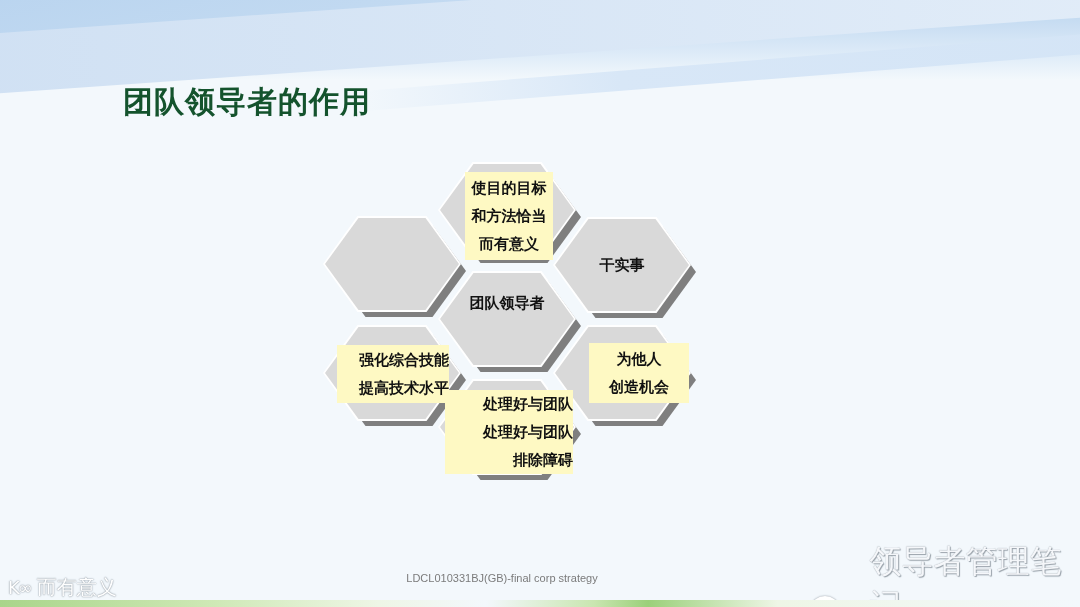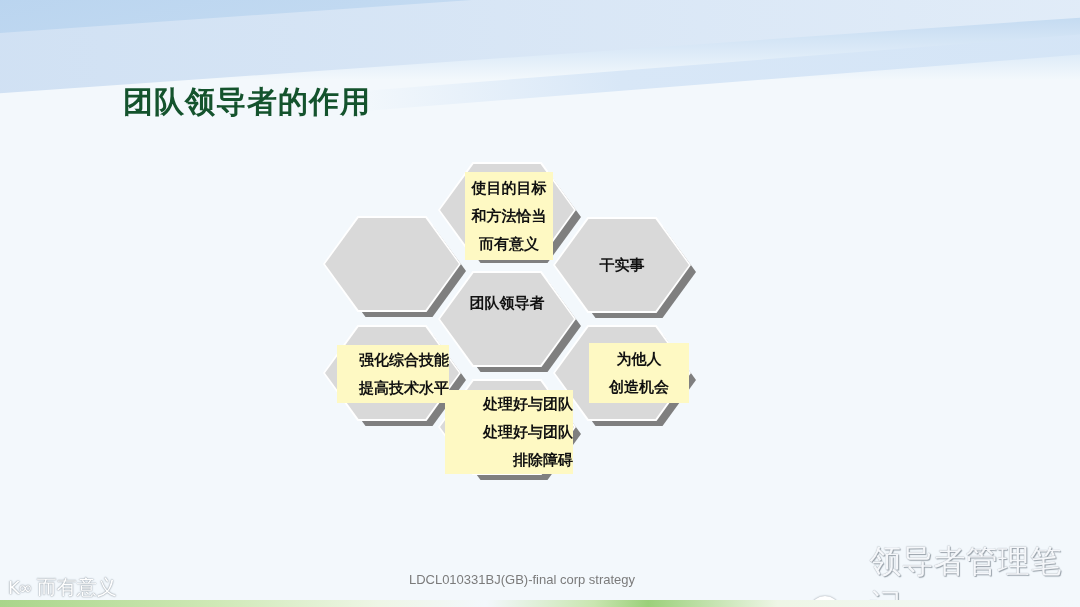--- a/index.html
+++ b/index.html
@@ -29,21 +29,21 @@
   .hex-text {
     position: absolute; left: 0; top: 0; width: 134px; height: 92px;
     display: flex; flex-direction: column; align-items: center; justify-content: center;
     font-size: 15px; font-weight: bold; color: #111; line-height: 28px; text-align: center;
   }
   .label-box {
     position: absolute; background: #fef9c3;
     display: flex; flex-direction: column; align-items: center; justify-content: center;
     font-size: 15px; font-weight: bold; color: #111; line-height: 28px; text-align: center;
   }
-  .footer-doc { position: absolute; left: 0; width: 1004px; top: 572px; text-align: center; font-size: 13px; color: #7b7b7b; font-family: "Liberation Sans", sans-serif; padding-left: 20px; }
+  .footer-doc { position: absolute; left: 0; width: 1004px; top: 572px; text-align: center; font-size: 11px; color: #7b7b7b; font-family: "Liberation Sans", sans-serif; }
   .brand-left { position: absolute; left: 8px; top: 574px; font-size: 20px; color: #ffffff; text-shadow: 0 0 2px #9aa4ad, 0 0 1px #7d8790; display: flex; align-items: center; gap: 6px; }
   .brand-left .logo { font-size: 18px; letter-spacing: -2px; }
   .brand-right { position: absolute; left: 812px; top: 540px; font-size: 32px; color: #f5f7fa; text-shadow: 0 0 1px #8a939c, 1px 1px 1px #9aa3ab; display: flex; align-items: flex-end; gap: 20px; }
   .wechat-icon { width: 40px; height: 34px; position: relative; }
   .wechat-icon .b1 { position: absolute; left: 0; top: 2px; width: 26px; height: 20px; border-radius: 50%; background: #fff; box-shadow: 0 0 2px #8a939c; }
   .wechat-icon .b2 { position: absolute; left: 14px; top: 10px; width: 24px; height: 19px; border-radius: 50%; background: #fff; box-shadow: 0 0 2px #8a939c; }
   .green-strip { position: absolute; left: 0; top: 600px; width: 1080px; height: 7px;
     background: linear-gradient(90deg, #a9d58a 0%, #cfe9b6 20%, #eef6e6 35%, #f3f8fc 45%, #c9e6b0 55%, #9bd07a 60%, #eef6e6 72%, #f3f8fc 100%); }
 </style>
 </head>

